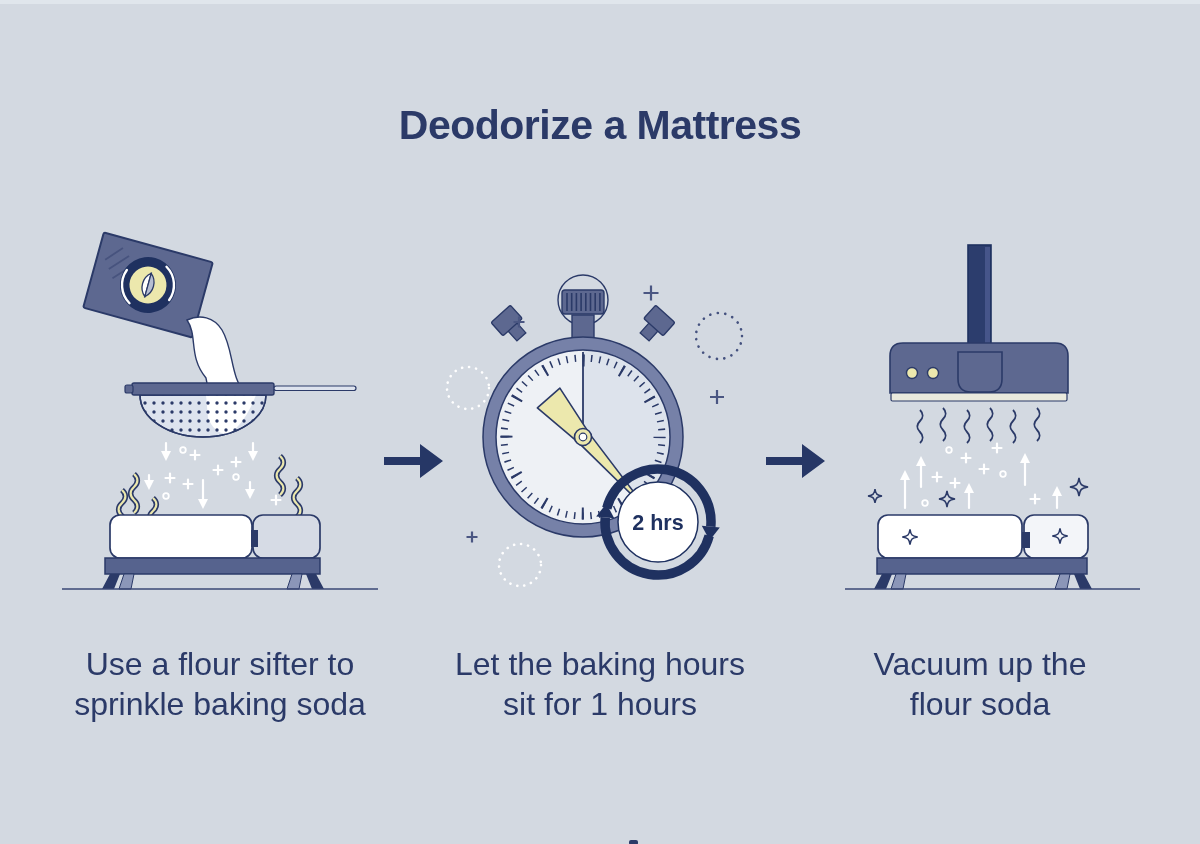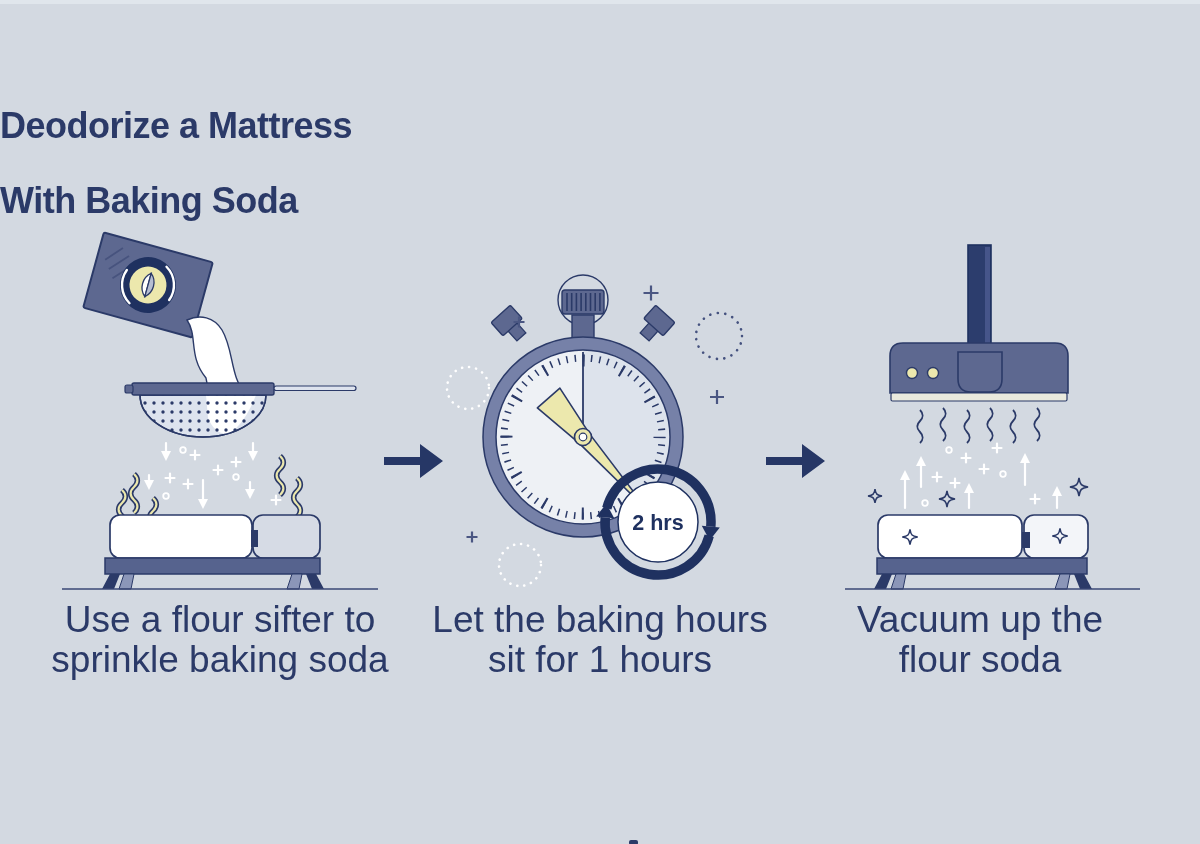--- a/index.html
+++ b/index.html
@@ -1,30 +1,30 @@
 <!DOCTYPE html>
 <html style="--c-bg: #d3d9e1; --c-navy: #2b3a68; --c-navy_dark: #1f3160; --c-slate: #5d6890; --c-ring: #7681a8; --c-face: #eef1f5; --c-face_shade: #dde3ec; --c-cream: #ece8ad; --c-tint: #d6dbe5; --c-base: #56638e; --c-leg_light: #8b96b8; --c-strip: #e9e9de; --c-arrow: #263766;"><head>
 <meta charset="utf-8">
 <style>
   html,body{margin:0;padding:0}
   body{font-family:"Liberation Sans",sans-serif}
   .canvas{position:relative;width:1200px;height:844px;background:var(--c-bg,#d3d9e1);overflow:hidden}
   .top-strip{position:absolute;left:0;top:0;width:100%;height:4px;background:#e0e6ec}
-  .title{position:absolute;top:88px;left:0;width:100%;text-align:left;
-         font-size:36px;font-weight:700;line-height:75px;letter-spacing:-.5px;
+  .title{position:absolute;top:88px;left:0;width:100%;text-align:center;
+         font-size:41px;font-weight:700;line-height:75px;letter-spacing:-.5px;
          color:var(--c-navy,#2b3a68)}
   .illus{position:absolute}
   .illus1{left:60px;top:228px;width:320px;height:372px}
   .illus2{left:440px;top:260px;width:330px;height:330px}
   .illus3{left:840px;top:228px;width:320px;height:372px}
   .step-arrow{position:absolute;width:60px;height:40px}
   .arrow1{left:384px;top:441px}
   .arrow2{left:766px;top:441px}
-  .caption{position:absolute;top:600px;width:380px;text-align:center;
-           font-size:37px;line-height:40px;font-weight:500;color:var(--c-navy,#2b3a68)}
+  .caption{position:absolute;top:644px;width:380px;text-align:center;
+           font-size:32px;line-height:40px;font-weight:500;color:var(--c-navy,#2b3a68)}
   .cap1{left:30px}.cap2{left:410px}.cap3{left:790px}
   .bottom-mark{position:absolute;left:629px;top:840px;width:9px;height:5px;
                background:var(--c-navy,#2b3a68);border-radius:2px}
   
   .fN{fill:var(--c-navy,#2b3a68)}   .sN{stroke:var(--c-navy,#2b3a68)}
   .fD{fill:var(--c-navy_dark,#1f3160)} .sD{stroke:var(--c-navy_dark,#1f3160)}
   .fS{fill:var(--c-slate,#5d6890)}  .fR{stroke:var(--c-ring,#7681a8)}
   .fF{fill:var(--c-face,#eef1f5)}   .fSh{fill:var(--c-face_shade,#dde3ec)}
   .fC{fill:var(--c-cream,#ece8ad)}  .sC{stroke:var(--c-cream,#ece8ad)}
   .fT{fill:var(--c-tint,#d6dbe5)}   .fB{fill:var(--c-base,#56638e)}
@@ -33,21 +33,20 @@
               fill:var(--c-navy_dark,#1f3160);text-anchor:middle}
 </style>
 </head>
 <body>
 
 <div class="canvas">
   <div class="top-strip"></div>
 
   <div class="title">
     <div>Deodorize a Mattress</div>
-    <div>With Baking Soda</div>
   </div>
 
   <div class="illus illus1">
   <svg width="320" height="372" viewBox="0 0 320 372">
     <defs>
       <marker id="mwd1" viewBox="0 0 10 10" refX="6" refY="5" markerWidth="4.6" markerHeight="4.6" orient="auto">
             <path d="M0,0 L10,5 L0,10 Z" fill="#fff"></path>
           </marker>
       <pattern id="dots1" width="9" height="9" patternUnits="userSpaceOnUse">
             <circle cx="4" cy="4" r="1.7" class="fN"></circle>

